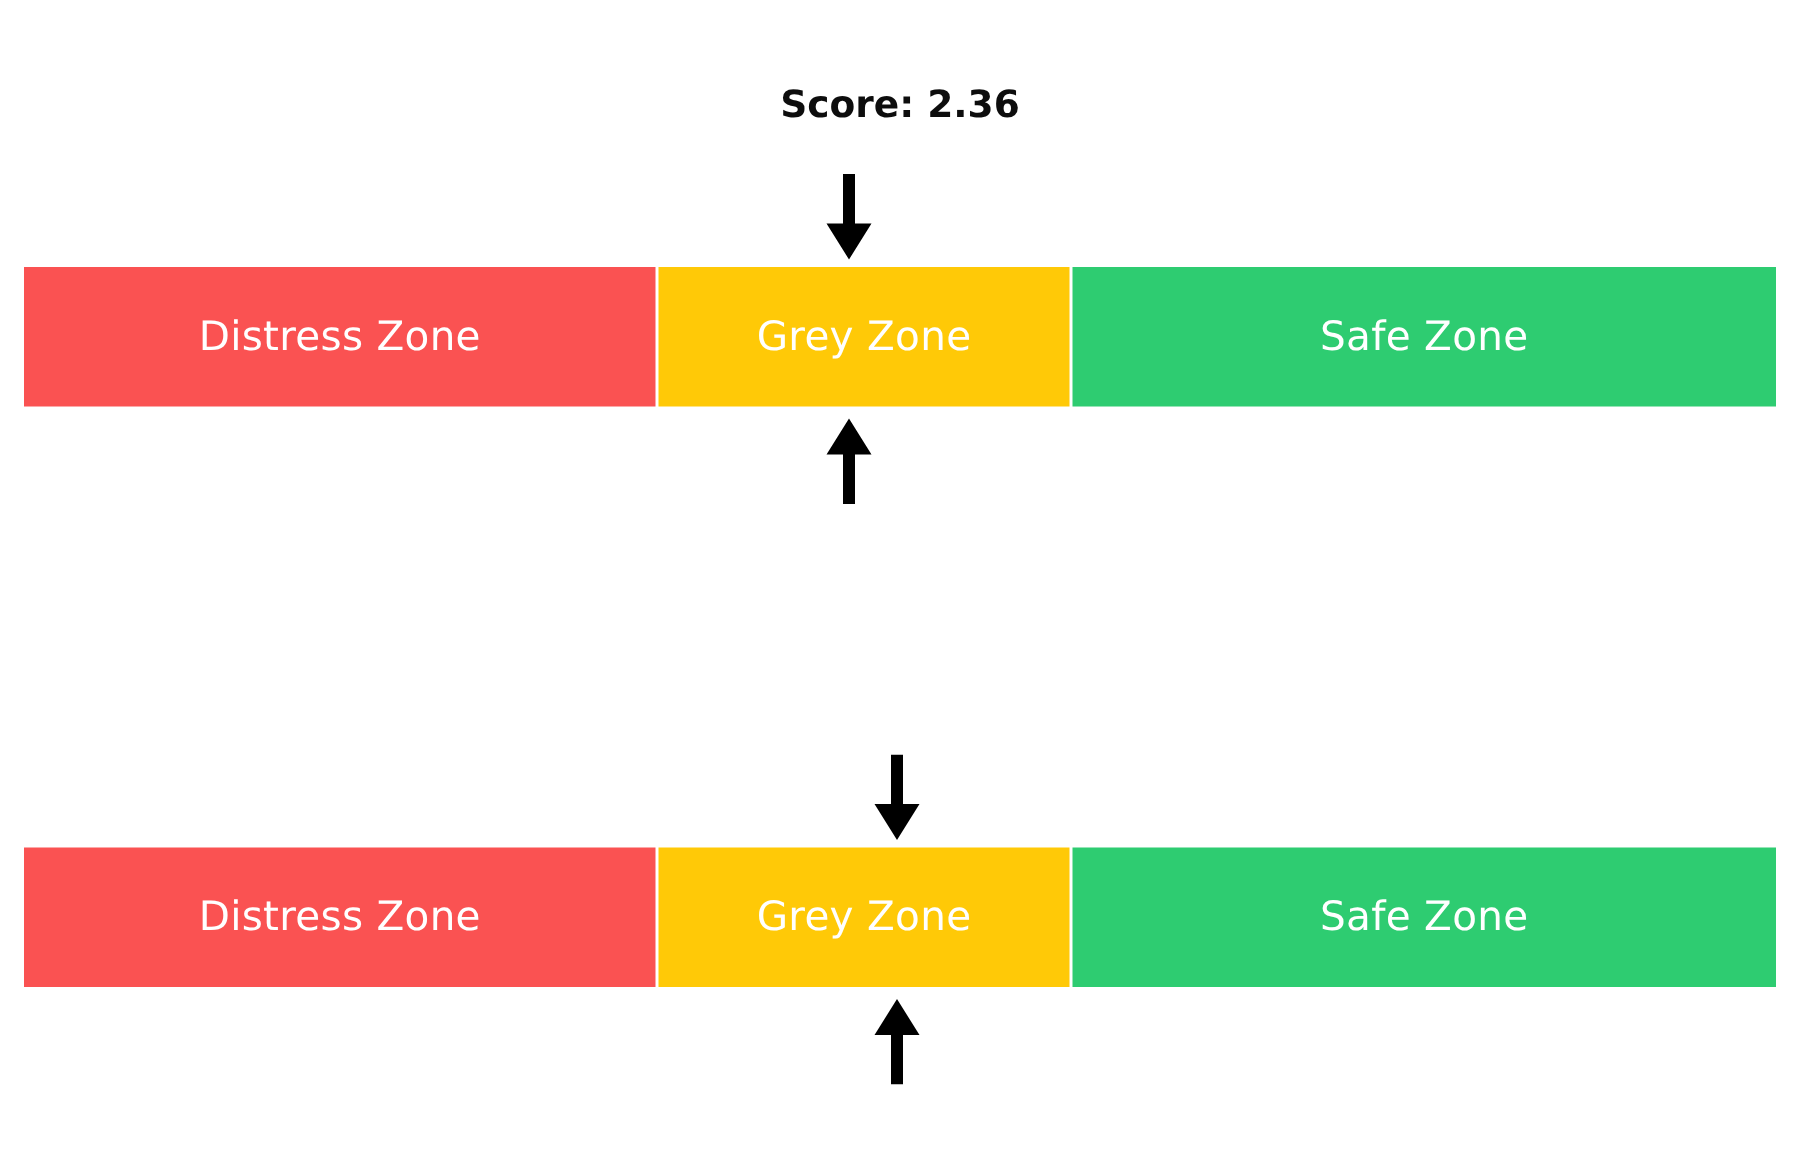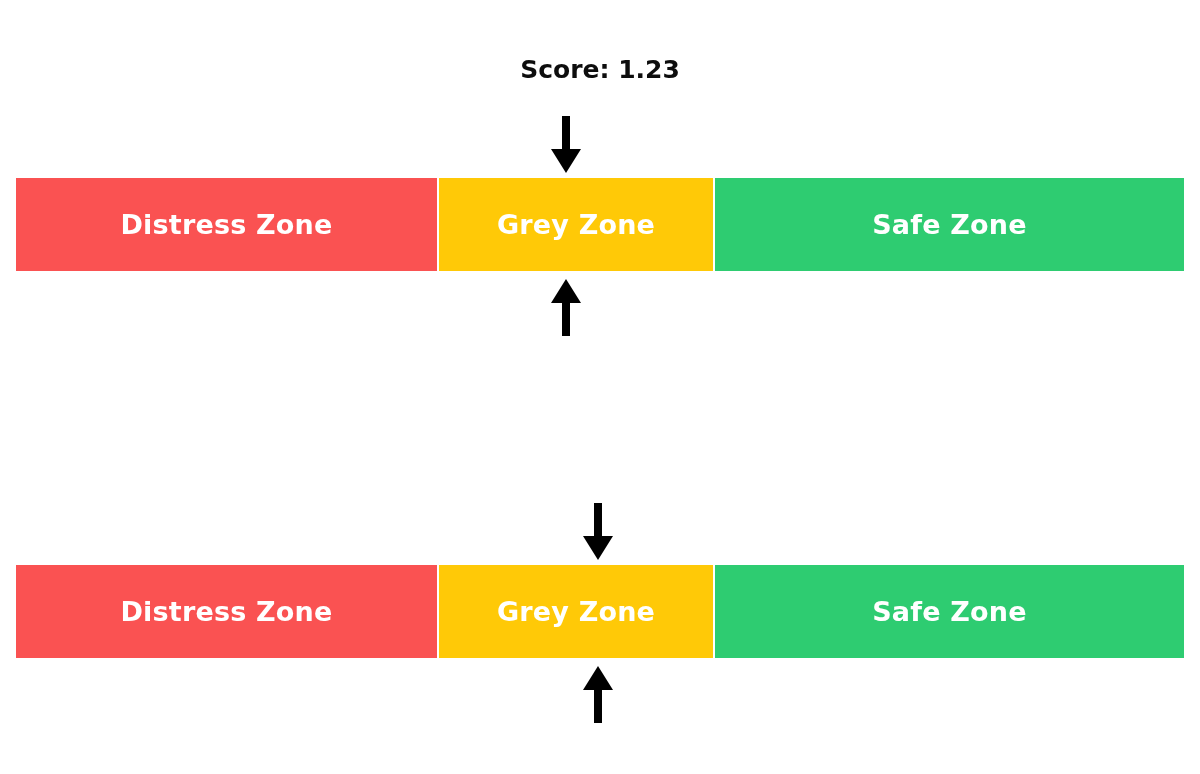--- a/index.html
+++ b/index.html
@@ -68,21 +68,21 @@
 
   .zone-segment {
     display: flex;
     align-items: center;
     justify-content: center;
     box-sizing: border-box;
   }
   .zone-segment-label {
     color: #ffffff;
     font-family: "DejaVu Sans", sans-serif;
-    font-weight: bold;
+    font-weight: normal;
     font-size: 27px;
     line-height: 30px;
     white-space: nowrap;
     letter-spacing: 0.2px;
   }
   .zone-distress { flex: 0 0 421px; background: #fa5252; }
   .zone-grey     { flex: 0 0 274px; background: #ffc907; margin-left: 2px; margin-right: 2px; }
   .zone-safe     { flex: 1 1 auto;  background: #2ecc71; }
 
   
@@ -97,21 +97,21 @@
   #chart-1 .marker-arrow-bottom { top: 278px; }
   #chart-2 .marker-arrow-top    { top: 116px; }
   #chart-2 .marker-arrow-bottom { top: 278px; }
 </style>
 </head>
 <body>
 
 <section class="chart-figure" id="chart-1">
 
 
-  <div class="chart-score">Score: 1.23</div>
+  <div class="chart-score">Score: 2.36</div>
 
   <div class="marker-arrow marker-arrow-top" id="c1-arrow-top" style="left: 549px;">
     <svg viewBox="0 0 34 58" xmlns="http://www.w3.org/2000/svg" aria-hidden="true">
       <path d="M13 0 H21 V33 H32 L17 57 L2 33 H13 Z" fill="#000000"></path>
     </svg>
   </div>
 
   <div class="zone-bar">
     <div class="zone-segment zone-distress" style="background: rgb(250, 82, 82); flex: 0 0 421px;">
       <span class="zone-segment-label">Distress Zone</span>

